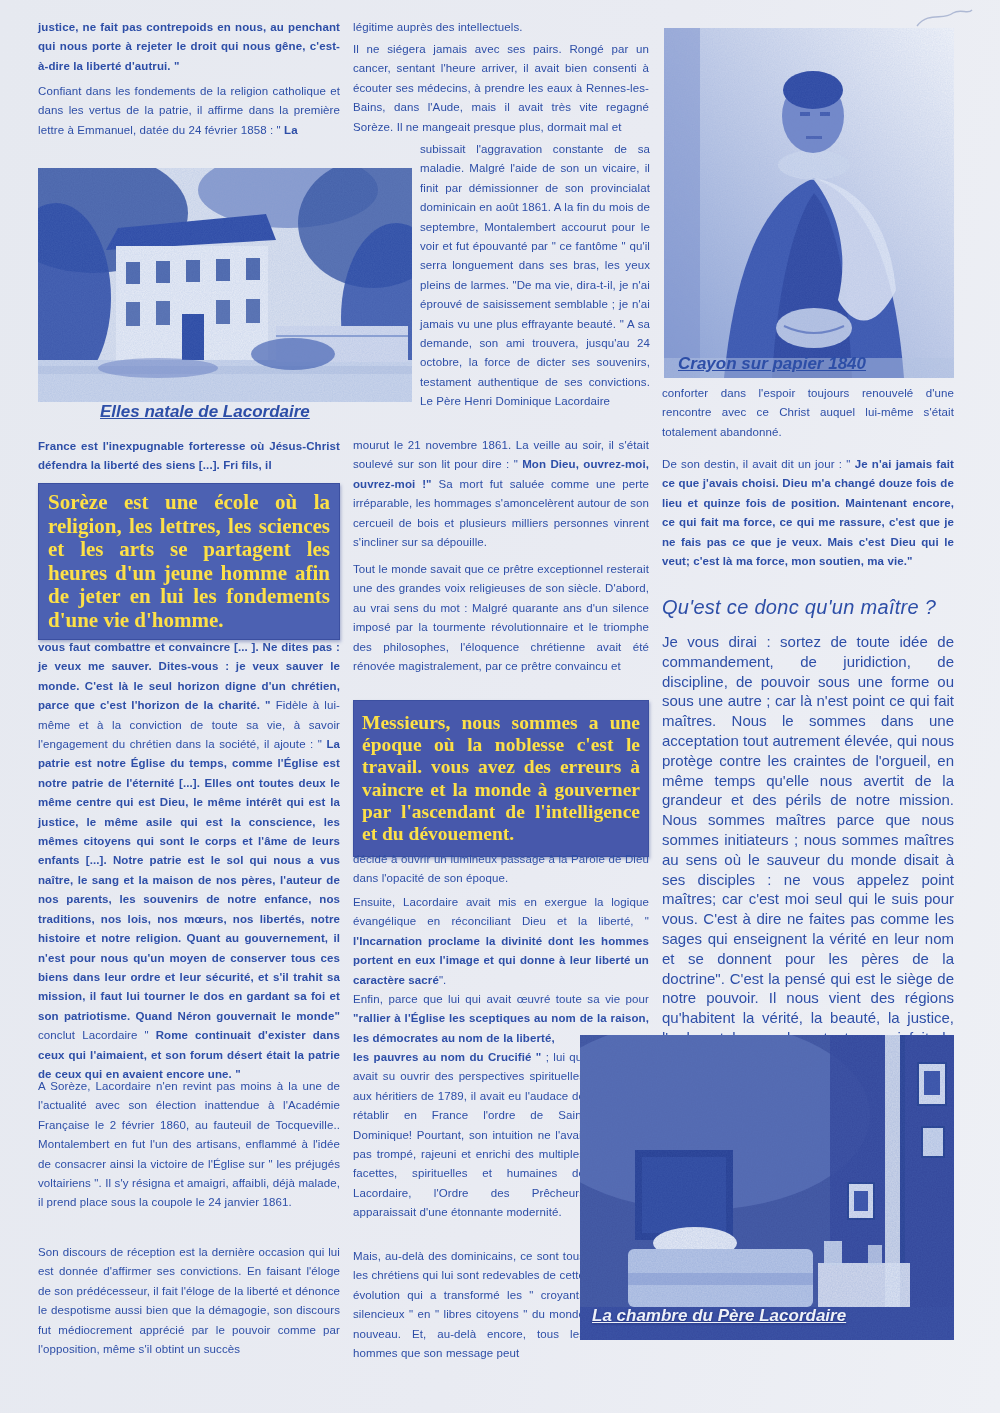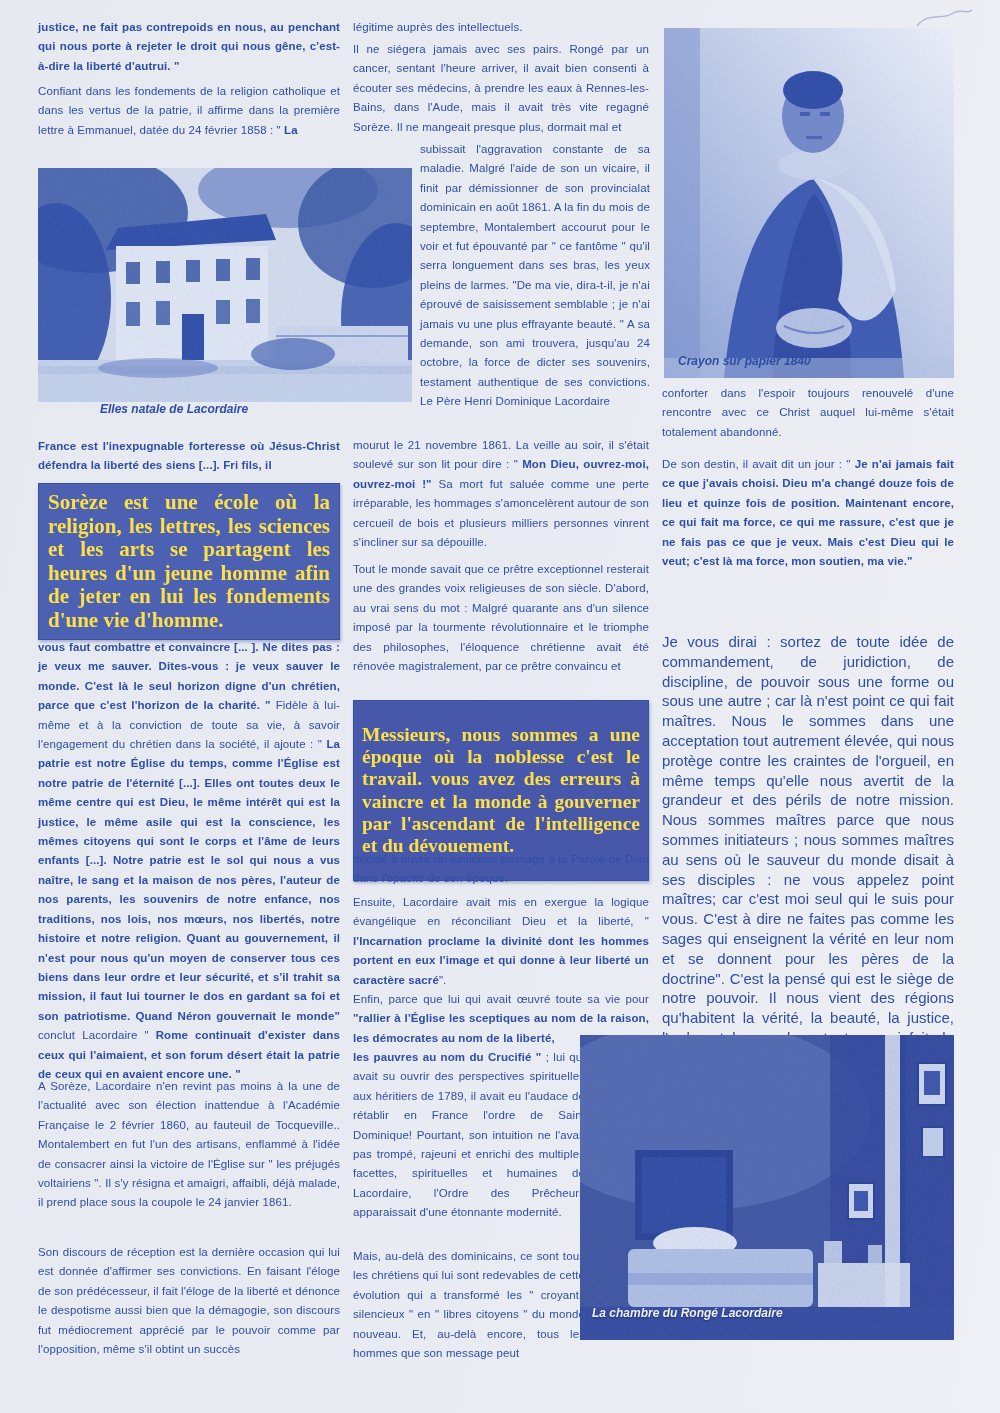--- a/index.html
+++ b/index.html
@@ -6,22 +6,22 @@
   body{width:1000px;height:1413px;background:#dfe2ea;font-family:"Liberation Sans","DejaVu Sans",sans-serif;}
   .page{position:relative;width:1000px;height:1413px;overflow:hidden;
         background:linear-gradient(100deg,#e6e9f0 0%,#e9ebf2 55%,#eef0f5 100%);}
   .blk{position:absolute;margin:0;color:#2d4ea7;}
   .bt{font-size:11.5px;line-height:19.4px;text-align:justify;letter-spacing:.1px;}
   .bt .b{font-weight:bold;}
   .quote{font-family:Liberation Serif, serif;font-weight:bold;
          background:#4c61b2;color:#fde047;text-align:justify;
          box-shadow:0 0 0 1px #3b4fa0 inset, 1px 2px 3px rgba(40,60,140,.35);}
   .q1{font-size:21px;line-height:23.5px;padding:8px 10px;}
-  .q2{font-size:19.5px;line-height:22.2px;padding:24px 9px;background:#4758ab;}
-  .caption{font-size:12px;font-weight:bold;font-style:italic;color:#2d4ea7;}
+  .q2{font-size:19.5px;line-height:22.2px;padding:12px 9px;background:#4758ab;}
+  .caption{font-size:17px;font-weight:bold;font-style:italic;color:#2d4ea7;text-decoration:underline;}
   .caption.onphoto{color:#eef1f8;text-shadow:0 1px 2px rgba(20,35,110,.8);}
   .heading{font-size:20px;font-style:italic;font-weight:normal;color:#2d4ea7;letter-spacing:.3px;}
   .ital{font-size:15px;line-height:19.8px;text-align:justify;}
   .photo{position:absolute;overflow:hidden;}
   .photo svg{display:block;width:100%;height:100%;}
 </style>
 </head>
 <body>
 
 <div class="page">
@@ -116,20 +116,21 @@
       <path d="M120,298 q30,14 60,0" stroke="#3c58b0" stroke-width="2" fill="none" opacity=".6"></path>
       <rect y="330" width="290" height="20" fill="#b9c7e4" opacity=".5"></rect>
       <rect width="290" height="350" filter="url(#gr2)" opacity=".45"></rect>
     </svg>
   </div>
   <div class="blk caption" style="left:678px;top:354px;width:240px">Crayon sur papier 1840</div>
 
   <p class="blk bt" style="left:662px;top:384px;width:292px"><span>conforter dans l'espoir toujours renouvelé d'une rencontre avec ce Christ auquel lui-même s'était totalement abandonné.</span></p>
   <p class="blk bt" style="left:662px;top:455px;width:292px"><span>De son destin, il avait dit un jour : " </span><span class="b">Je n'ai jamais fait ce que j'avais choisi. Dieu m'a changé douze fois de lieu et quinze fois de position. Maintenant encore, ce qui fait ma force, ce qui me rassure, c'est que je ne fais pas ce que je veux. Mais c'est Dieu qui le veut; c'est là ma force, mon soutien, ma vie."</span></p>
 
+  <h2 class="blk heading" style="left:662px;top:596px;width:300px">Qu'est ce donc qu'un maître ?</h2>
 
   <p class="blk ital" style="left:662px;top:632px;width:292px"><span>Je vous dirai : sortez de toute idée de commandement, de juridiction, de discipline, de pouvoir sous une forme ou sous une autre ; car là n'est point ce qui fait maîtres. Nous le sommes dans une acceptation tout autrement élevée, qui nous protège contre les craintes de l'orgueil, en même temps qu'elle nous avertit de la grandeur et des périls de notre mission. Nous sommes maîtres parce que nous sommes initiateurs ; nous sommes maîtres au sens où le sauveur du monde disait à ses disciples : ne vous appelez point maîtres; car c'est moi seul qui le suis pour vous. C'est à dire ne faites pas comme les sages qui enseignent la vérité en leur nom et se donnent pour les pères de la doctrine". C'est la pensé qui est le siège de notre pouvoir. Il nous vient des régions qu'habitent la vérité, la beauté, la justice, l'ordre et la grandeur, tout ce qui fait de l'homme un être divin et de l'enfant un être qui a la vocation de devenir un homme.</span></p>
 
   <div class="photo" style="left:580px;top:1035px;width:374px;height:305px">
     <svg viewBox="0 0 374 305" preserveAspectRatio="none">
       <defs>
         <filter id="gr3" x="0" y="0" width="100%" height="100%">
           <feTurbulence type="fractalNoise" baseFrequency="0.8" numOctaves="2" result="t"></feTurbulence>
           <feColorMatrix in="t" type="matrix" values="0 0 0 0 0.10  0 0 0 0 0.20  0 0 0 0 0.55  0 0 0 0.5 0"></feColorMatrix>
         </filter>
@@ -149,19 +150,19 @@
       <ellipse cx="115" cy="208" rx="42" ry="16" fill="#e9edf6"></ellipse>
       <rect x="48" y="214" width="185" height="58" rx="6" fill="#b9c7e6"></rect>
       <rect x="48" y="238" width="185" height="12" fill="#97a9d8" opacity=".8"></rect>
       <rect x="238" y="228" width="92" height="54" fill="#e2e7f3" opacity=".92"></rect>
       <rect x="244" y="206" width="18" height="24" fill="#d2dbee" opacity=".9"></rect>
       <rect x="288" y="210" width="14" height="20" fill="#cdd7ec" opacity=".85"></rect>
       <rect x="0" y="272" width="374" height="33" fill="#35499d"></rect>
       <rect width="374" height="305" filter="url(#gr3)" opacity=".5"></rect>
     </svg>
   </div>
-  <div class="blk caption onphoto" style="left:592px;top:1306px;width:300px">La chambre du Rongé Lacordaire</div>
+  <div class="blk caption onphoto" style="left:592px;top:1306px;width:300px">La chambre du Père Lacordaire</div>
 
   <svg class="photo" style="left:915px;top:6px;width:60px;height:26px" viewBox="0 0 60 26">
     <path d="M2,20 C14,5 28,15 38,7 C46,2 53,9 57,4" stroke="#9aa7c9" stroke-width="1.4" fill="none" opacity=".75"></path>
   </svg>
 
 </div>
 
 </body></html>

